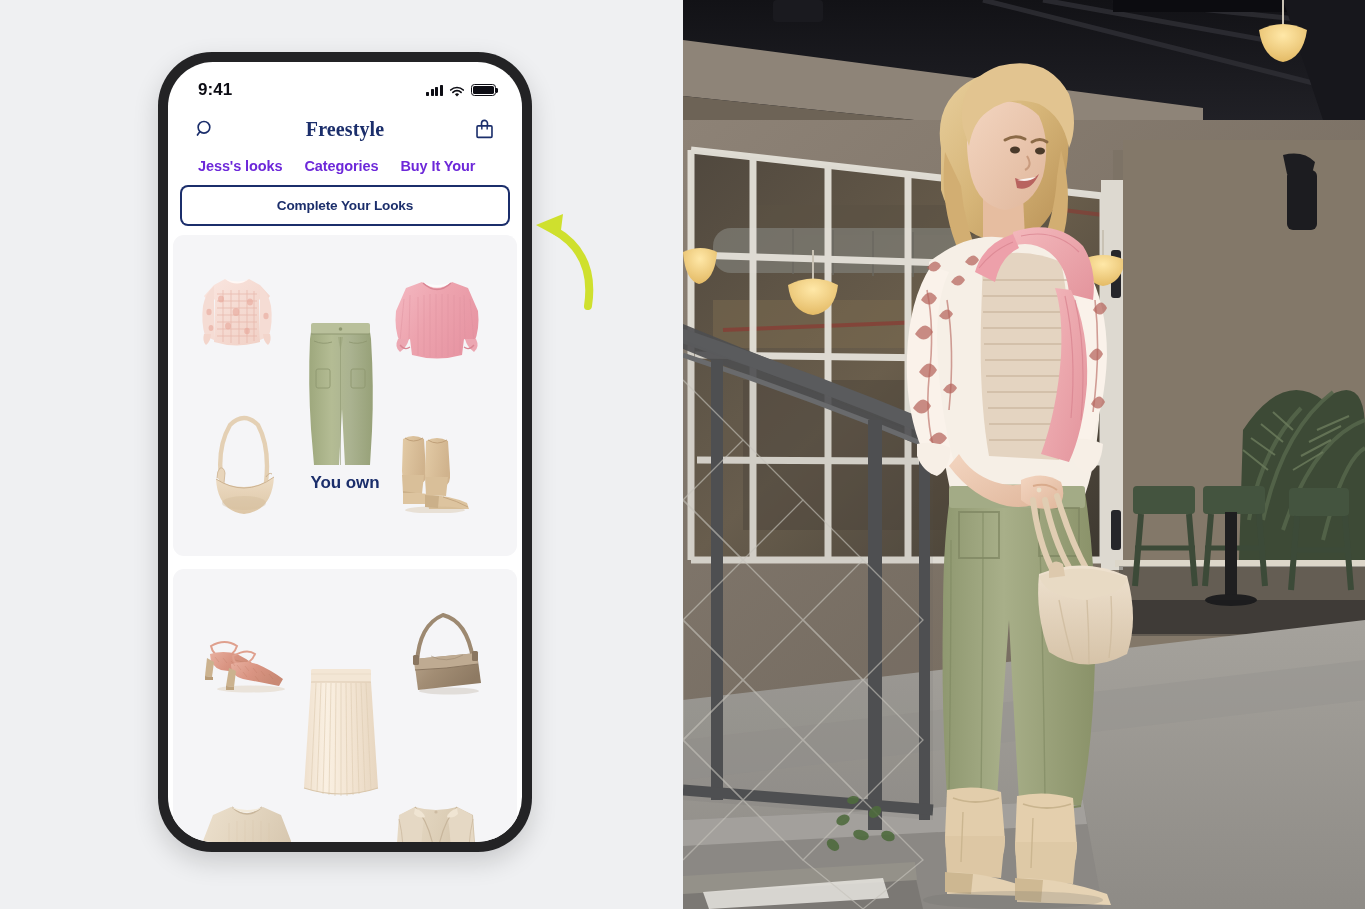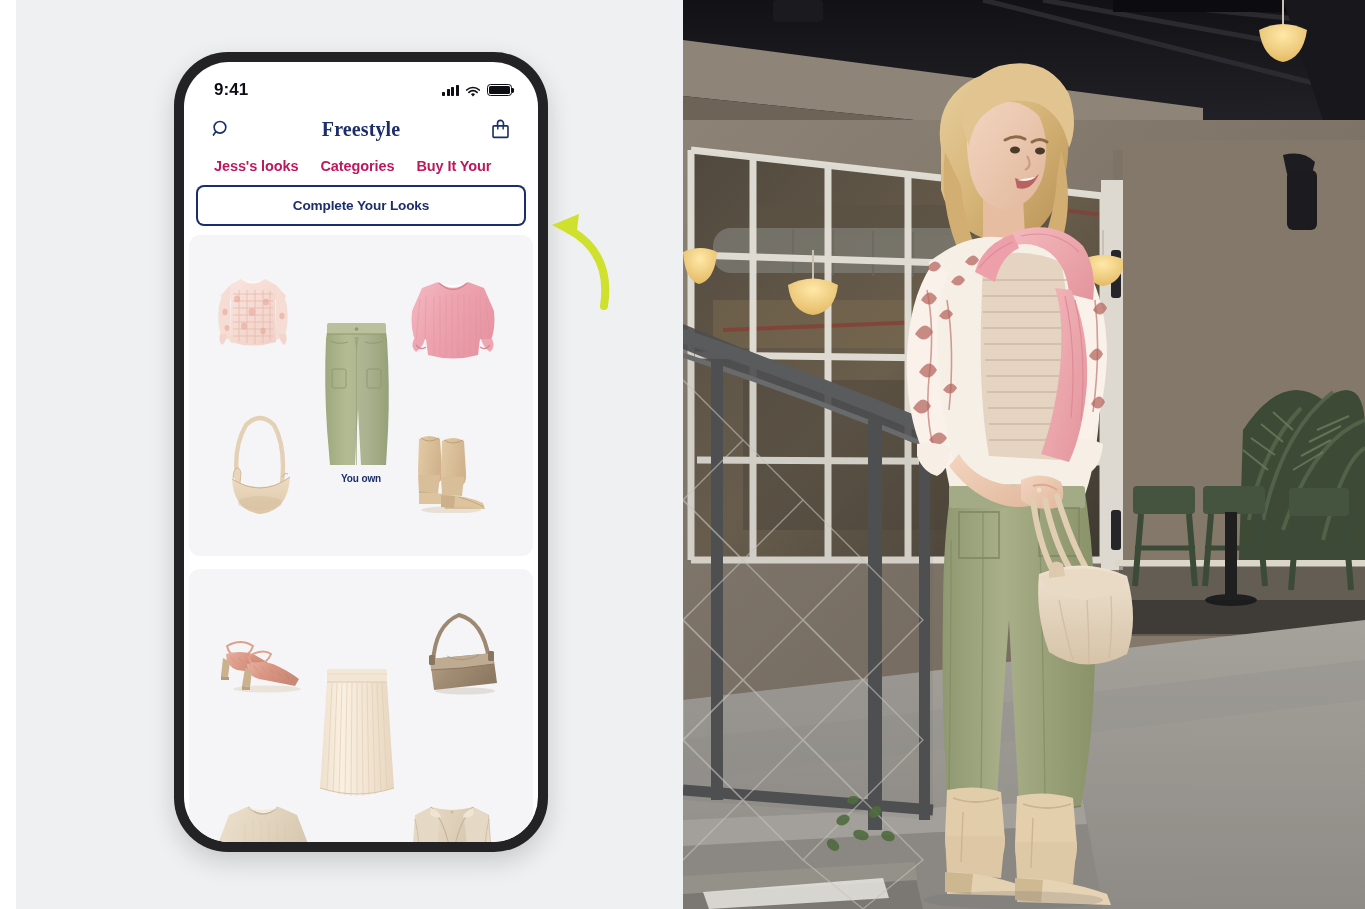--- a/index.html
+++ b/index.html
@@ -7,21 +7,20 @@
     width: 1365px; height: 909px;
     font-family: "Liberation Sans", sans-serif;
     overflow: hidden;
   }
   .stage { position: relative; width: 1365px; height: 909px; background: #ffffff; }
 
   
   .left-panel {
     position: absolute; left: 0; top: 0; width: 683px; height: 909px;
     background: #eff0f2;
-    margin-left: 16px;
   }
 
   
   .phone {
     position: absolute; left: 158px; top: 52px;
     width: 374px; height: 800px;
     background: #232325;
     border-radius: 54px;
     box-shadow: 0 10px 26px rgba(0,0,0,.16);
     padding: 10px;
@@ -63,21 +62,21 @@
     padding: 6px 22px 12px 22px; background: #ffffff; font-family: Liberation Serif, serif;
   }
   .app-title { font-size: 20px; font-weight: 600; color: #1b2e6b; letter-spacing: .1px; }
   .hdr-icon { width: 30px; height: 30px; display: flex; align-items: center; justify-content: center; cursor: pointer; }
 
   
   .nav-tabs {
     display: flex; align-items: center; gap: 22px;
     padding: 2px 30px 13px 30px; background: #ffffff;
   }
-  .nav-tab { font-size: 14.5px; font-weight: 600; color: #be185d; cursor: pointer; white-space: nowrap; letter-spacing: -.1px; }
+  .nav-tab { font-size: 14.5px; font-weight: 600; color: #6d28d9; cursor: pointer; white-space: nowrap; letter-spacing: -.1px; }
 
   
   .segmented {
     display: flex; margin: 0 14px 11px 14px;
     background: #ffffff; border-radius: 9px;
     box-shadow: 0 0 0 1px #e6e7ea;
     overflow: visible;
   }
   .seg-btn {
     flex: 1; text-align: center; padding: 11px 6px;
@@ -94,21 +93,21 @@
   
   .cards { padding: 0 5px; }
   .outfit-card {
     position: relative;
     background: #f5f5f7; border-radius: 11px;
     height: 321px; margin-bottom: 13px; overflow: hidden;
   }
   .outfit-card.card-2 { height: 330px; }
   .you-own {
     position: absolute; left: 50%; transform: translateX(-50%);
-    top: 238px; font-size: 10px; font-weight: 700; color: #1b2e6b;
+    top: 238px; font-size: 17px; font-weight: 700; color: #1b2e6b;
     letter-spacing: -.1px;
   }
   .prod { position: absolute; }
 
   
   .photo {
     position: absolute; left: 683px; top: 0; width: 682px; height: 909px;
     overflow: hidden; background: #3a3630;
   }
   .photo svg { display: block; width: 682px; height: 909px; }

